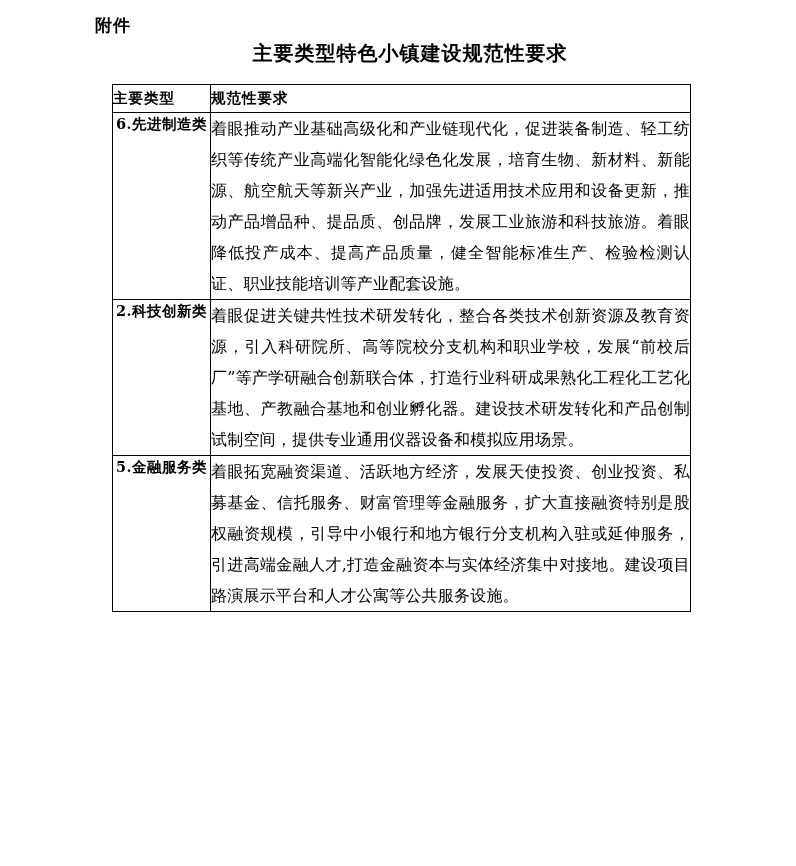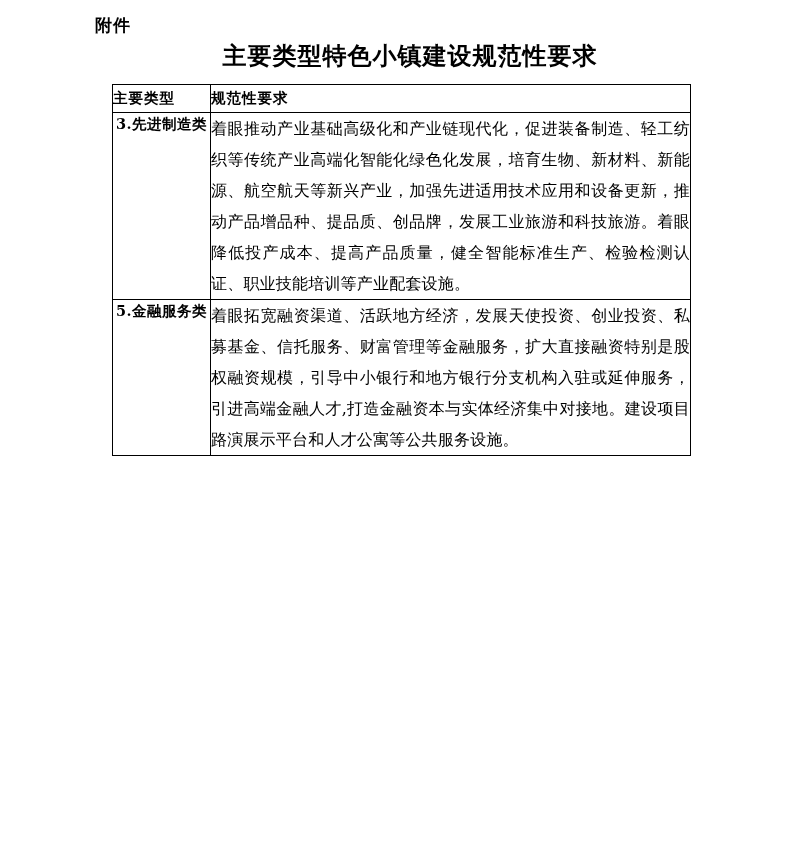--- a/index.html
+++ b/index.html
@@ -29,21 +29,21 @@
     font-weight: bold;
     letter-spacing: 1px;
     font-family: "DejaVu Serif", "Liberation Serif", serif;
   }
   .doc-title {
     position: absolute;
     left: 0;
     right: 0;
     top: 40px;
     text-align: center;
-    font-size: 24px;
+    font-size: 20px;
     font-weight: bold;
     letter-spacing: 1px;
     font-family: "DejaVu Serif", "Liberation Serif", serif;
     padding-left: 24px;
   }
   table.reqs {
     position: absolute;
     left: 112px;
     top: 84px;
     width: 578px;
@@ -99,22 +99,26 @@
       <col class="c-req">
     </colgroup>
     <thead>
       <tr>
         <th>主要类型</th>
         <th>规范性要求</th>
       </tr>
     </thead>
     <tbody>
       <tr>
-        <td class="type-cell">3.先进制造类</td>
+        <td class="type-cell">6.先进制造类</td>
         <td class="req-cell">着眼推动产业基础高级化和产业链现代化，促进装备制造、轻工纺织等传统产业高端化智能化绿色化发展，培育生物、新材料、新能源、航空航天等新兴产业，加强先进适用技术应用和设备更新，推动产品增品种、提品质、创品牌，发展工业旅游和科技旅游。着眼降低投产成本、提高产品质量，健全智能标准生产、检验检测认证、职业技能培训等产业配套设施。</td>
+      </tr>
+      <tr>
+        <td class="type-cell">2.科技创新类</td>
+        <td class="req-cell">着眼促进关键共性技术研发转化，整合各类技术创新资源及教育资源，引入科研院所、高等院校分支机构和职业学校，发展“前校后厂”等产学研融合创新联合体，打造行业科研成果熟化工程化工艺化基地、产教融合基地和创业孵化器。建设技术研发转化和产品创制试制空间，提供专业通用仪器设备和模拟应用场景。</td>
       </tr>
       <tr>
         <td class="type-cell">5.金融服务类</td>
         <td class="req-cell">着眼拓宽融资渠道、活跃地方经济，发展天使投资、创业投资、私募基金、信托服务、财富管理等金融服务，扩大直接融资特别是股权融资规模，引导中小银行和地方银行分支机构入驻或延伸服务，引进高端金融人才,打造金融资本与实体经济集中对接地。建设项目路演展示平台和人才公寓等公共服务设施。</td>
       </tr>
 
     </tbody>
   </table>
 
 </div>

